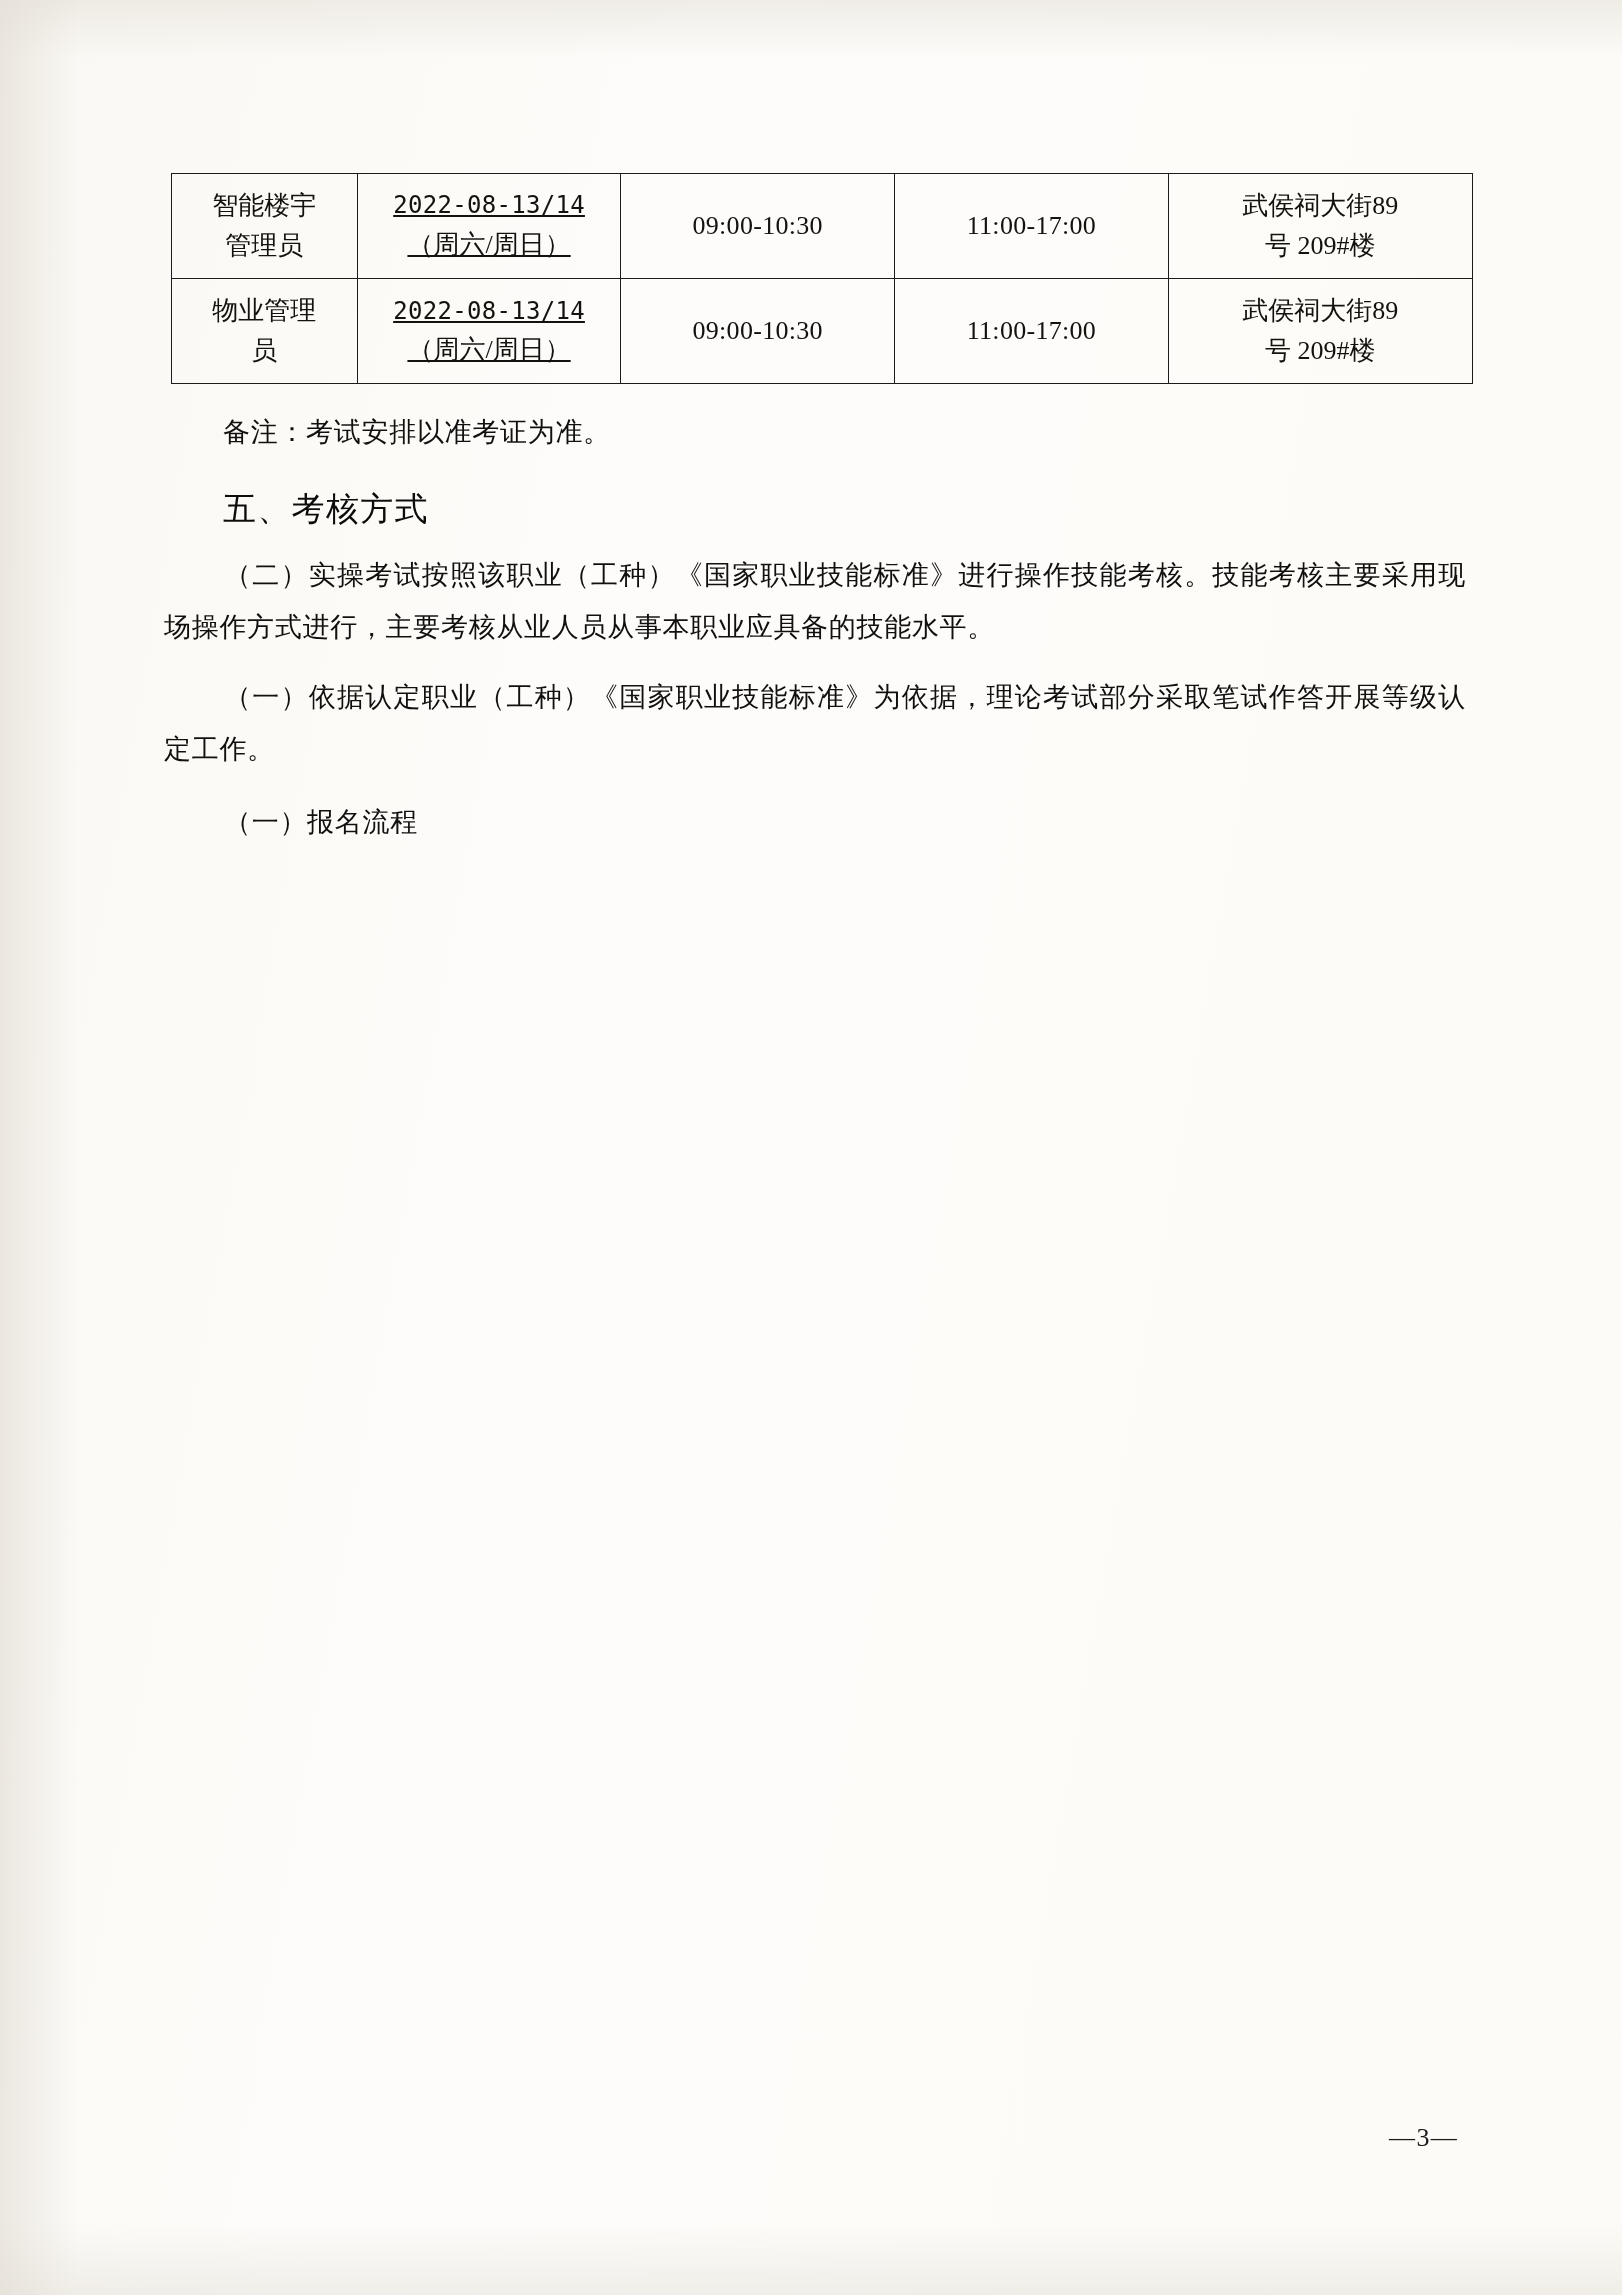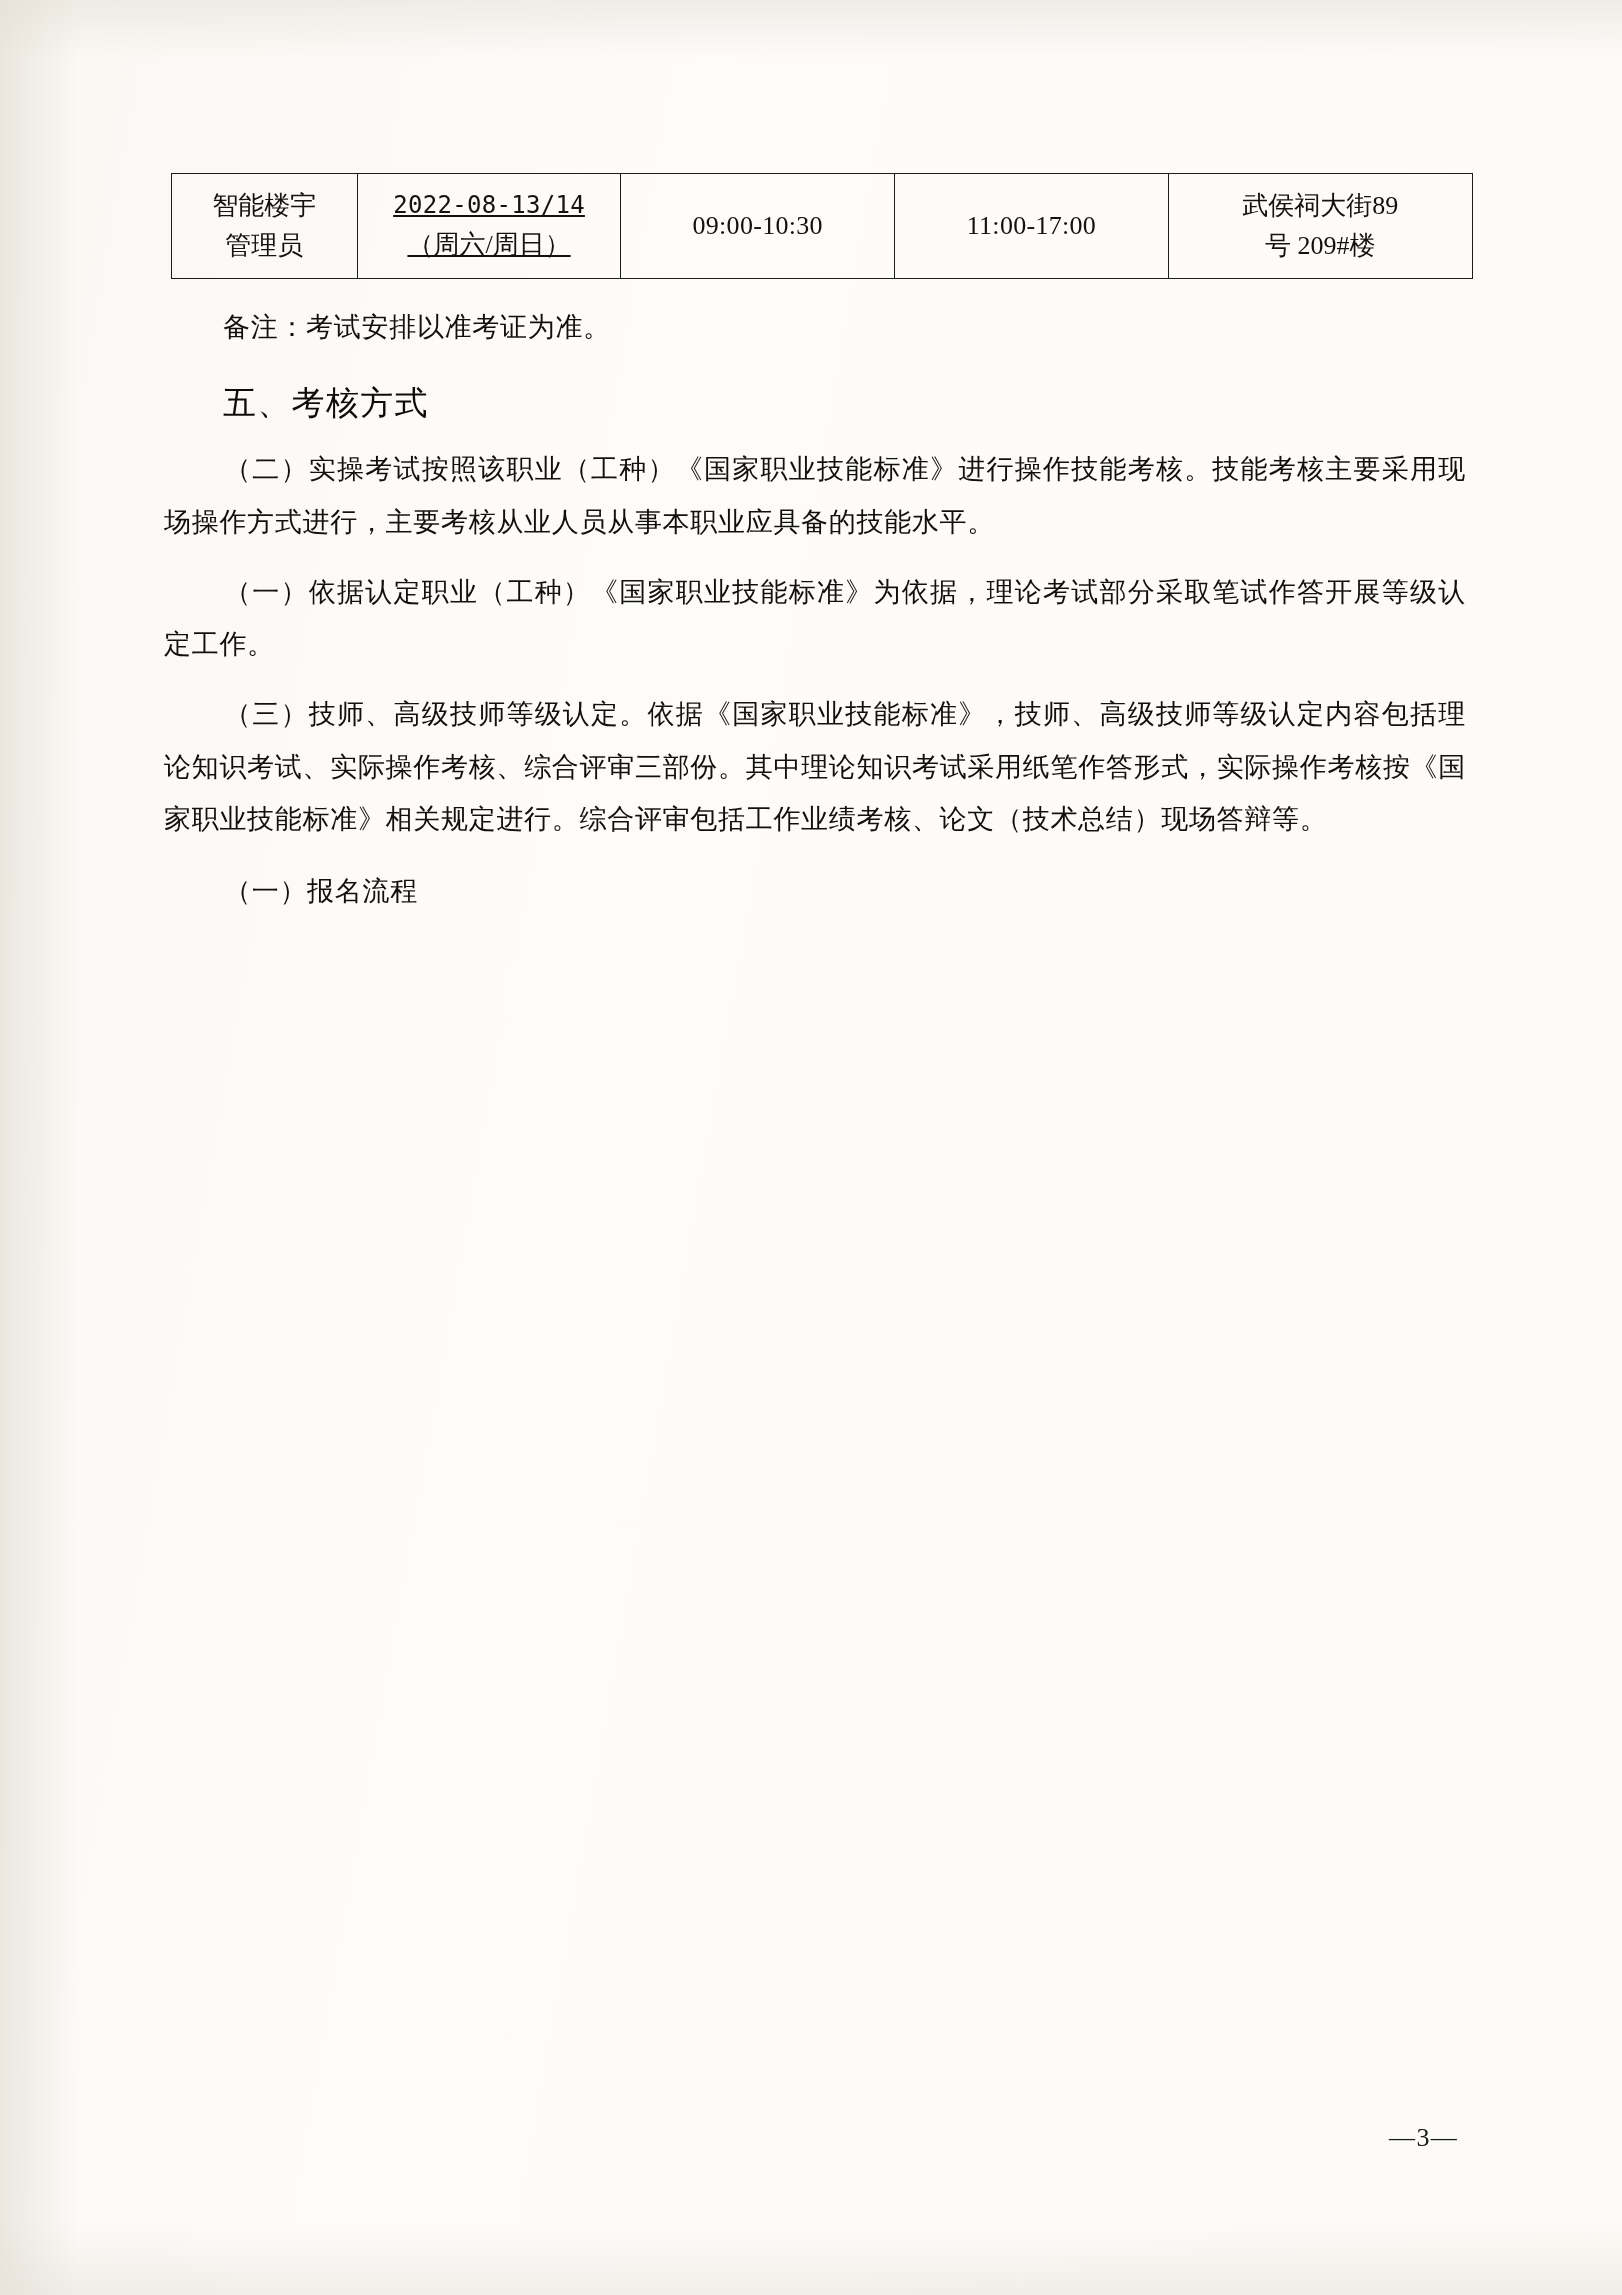--- a/index.html
+++ b/index.html
@@ -145,30 +145,45 @@
             <span class="cell-l1 mono">2022-08-13/14</span>
             <span class="cell-l2">（周六/周日）</span>
           </td>
           <td class="c-t1 mono">09:00-10:30</td>
           <td class="c-t2 mono">11:00-17:00</td>
           <td class="c-place">
             <span class="cell-l1">武侯祠大街89</span>
             <span class="cell-l2">号 209#楼</span>
           </td>
         </tr>
+        <tr>
+          <td class="c-job">
+            <span class="cell-l1">物业管理</span>
+            <span class="cell-l2">员</span>
+          </td>
+          <td class="c-date">
+            <span class="cell-l1 mono">2022-08-13/14</span>
+            <span class="cell-l2">（周六/周日）</span>
+          </td>
+          <td class="c-t1 mono">09:00-10:30</td>
+          <td class="c-t2 mono">11:00-17:00</td>
+          <td class="c-place">
+            <span class="cell-l1">武侯祠大街89</span>
+            <span class="cell-l2">号 209#楼</span>
+          </td>
+        </tr>
       </tbody>
     </table>
 
     <p class="body note">备注：考试安排以准考证为准。</p>
 
     <h2 class="section">五、考核方式</h2>
 
     <p class="body indent">（二）实操考试按照该职业（工种）《国家职业技能标准》进行操作技能考核。技能考核主要采用现场操作方式进行，主要考核从业人员从事本职业应具备的技能水平。</p>
     <p class="body indent">（一）依据认定职业（工种）《国家职业技能标准》为依据，理论考试部分采取笔试作答开展等级认定工作。</p>
-    <p class="body indent">（三）技师、高级技师等级认定。依据《国家职业技能标准》，技师、高级技师等级认定内容包括理论知识考试、实际操作考核、综合评审三部份。其中理论知识考试采用纸笔作答形式，实际操作考核按《国家职业技能标准》相关规定进行。综合评审包括工作业绩考核、论文（技术总结）现场答辩等。</p>
 
 
     <p class="body sub">（一）报名流程</p>
 
   </div>
 
   <div class="pagenum">—3—</div>
 </div>
 
 

